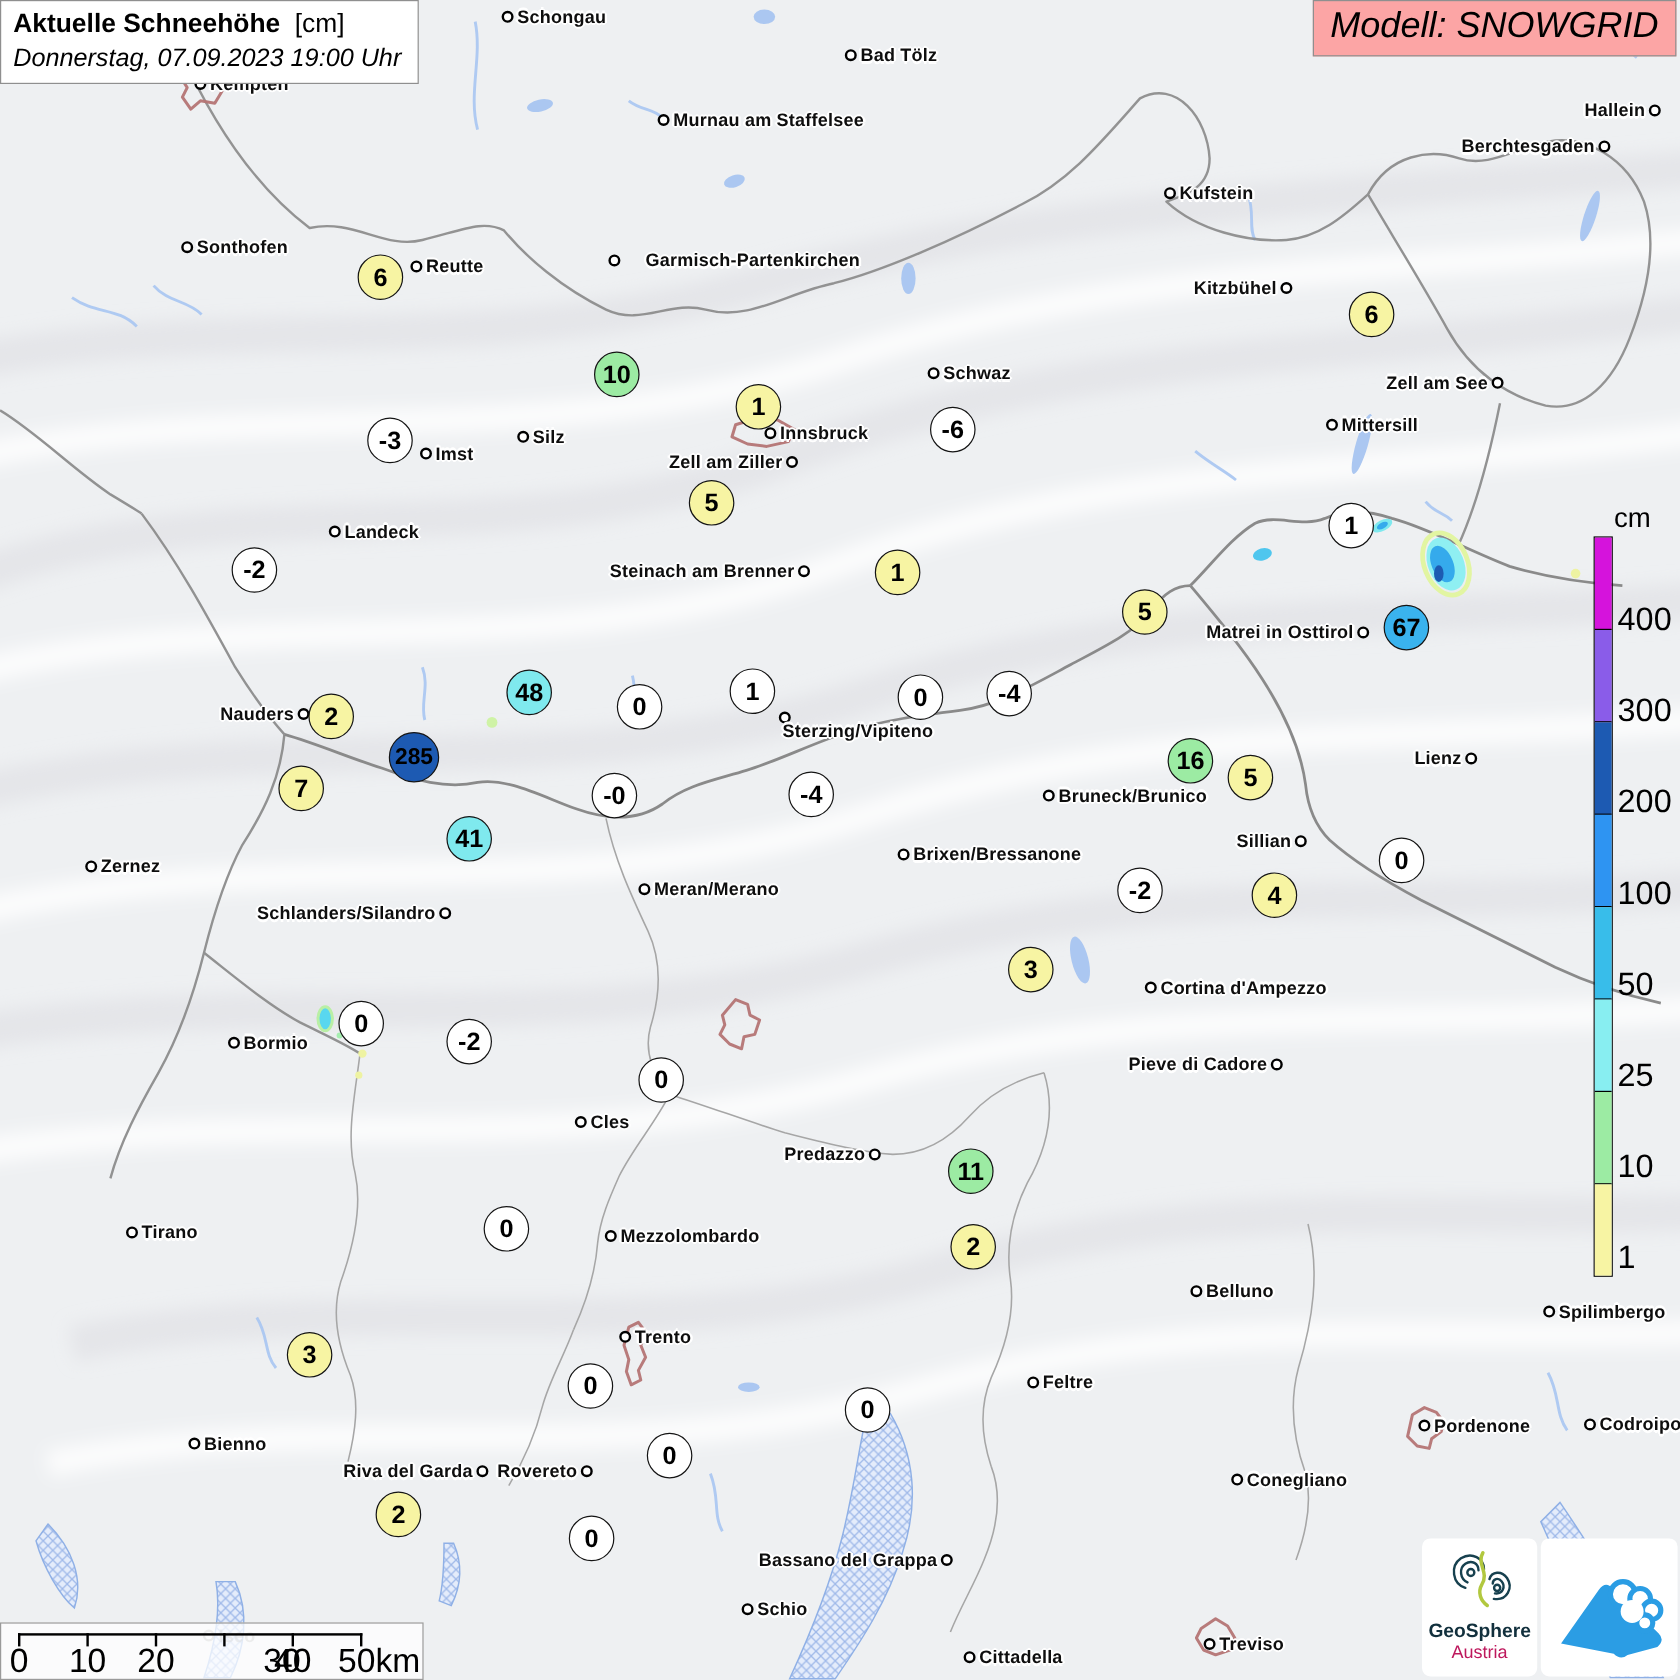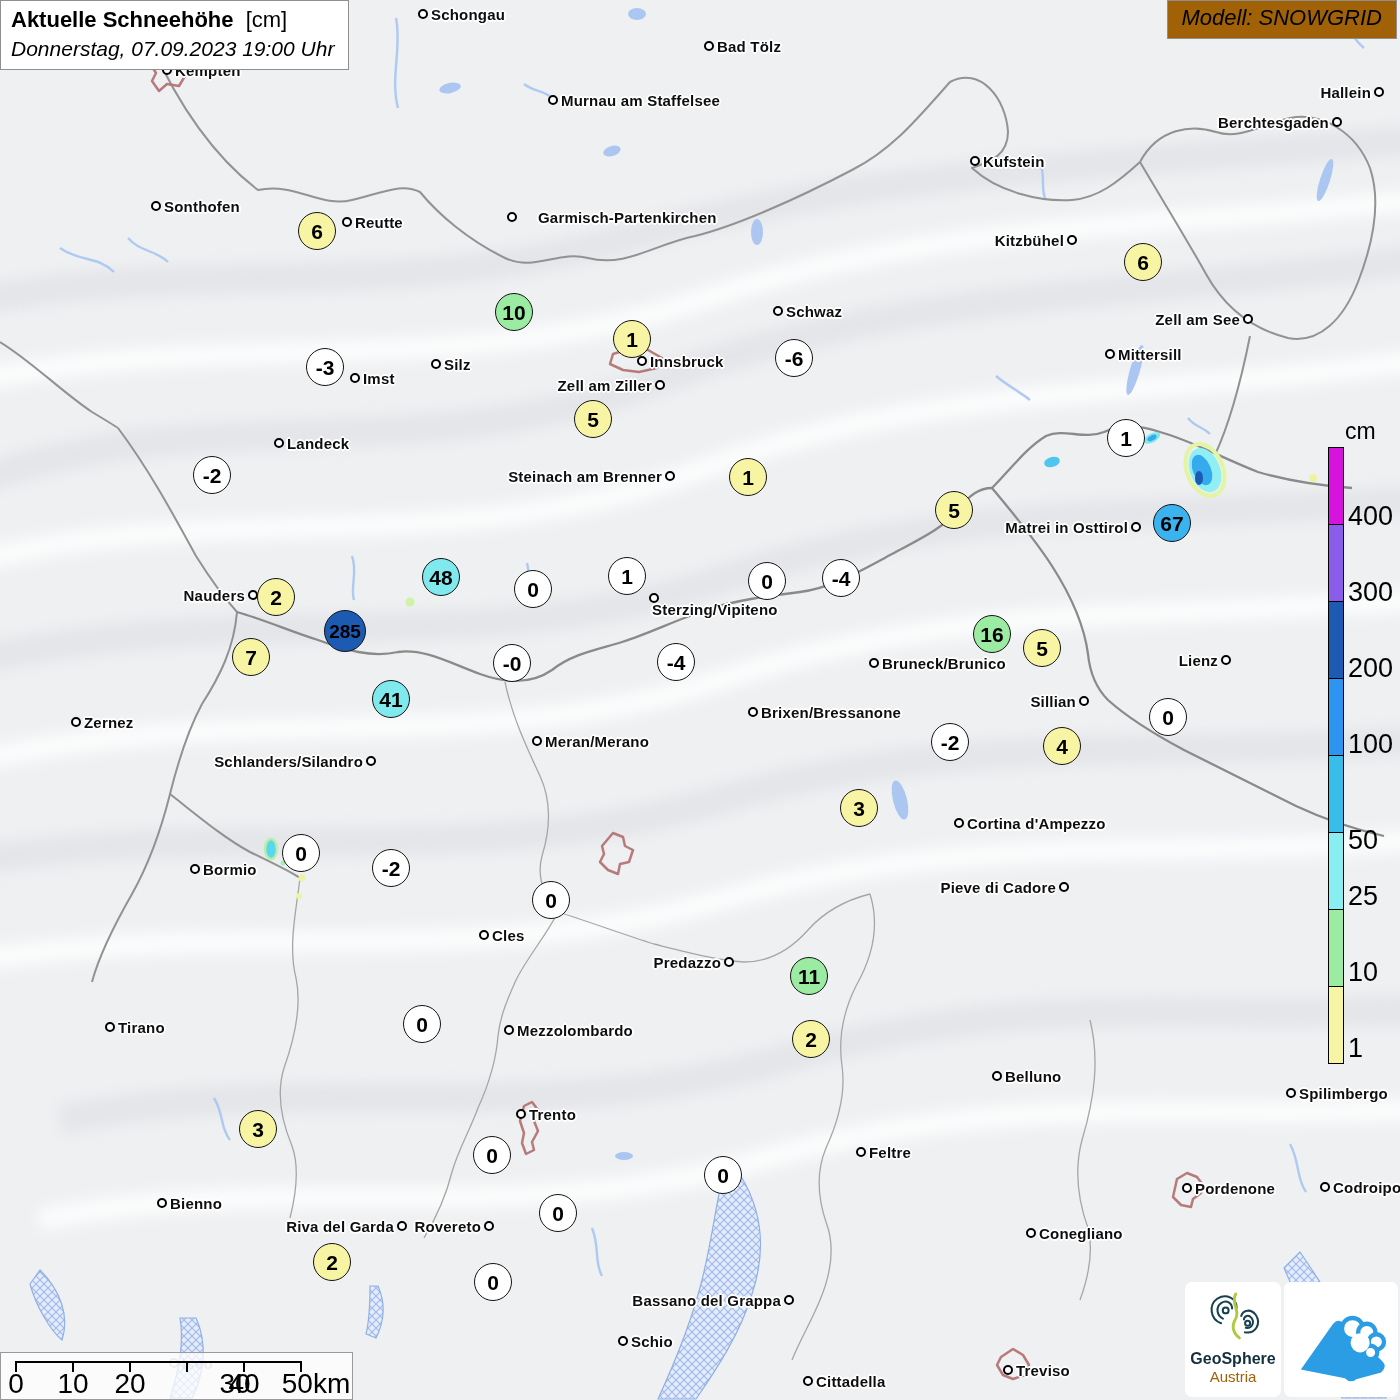--- a/index.html
+++ b/index.html
@@ -20,42 +20,42 @@
   .station{position:absolute;border-radius:50%;border:1.6px solid #141414;
     display:flex;align-items:center;justify-content:center;font-weight:bold;color:#000;
     box-sizing:border-box;white-space:nowrap;line-height:1}
   
   .title-box{position:absolute;left:0;top:0;background:#fff;border:1px solid #8f8f8f;
     padding:5px 14px 7px 10px;line-height:1.3;z-index:30}
   .title-line1{font-size:22px}
   .title-line1 .tb{font-weight:bold}
   .title-line1 .tu{font-weight:normal;margin-left:6px}
   .title-line2{font-size:21px;font-style:italic}
-  .model-box{position:absolute;right:3px;top:0;background:#a16207;border:1px solid #8f8f8f;
-    padding:4px 14px 7px;font-size:22px;font-style:italic;z-index:30}
+  .model-box{position:absolute;right:3px;top:0;background:#fca5a5;border:1px solid #8f8f8f;
+    padding:4px 14px 7px;font-size:30px;font-style:italic;z-index:30}
   
   .legend{position:absolute;left:1328px;top:418px;width:72px;z-index:25}
   .legend-unit{position:absolute;left:17px;top:0;font-size:23px}
   .legend-bar{position:absolute;left:0;top:29px;width:14px;border:1px solid #000}
   .legend-seg{width:14px;height:76px;border-bottom:1px solid #000}
   .legend-seg:last-child{border-bottom:none}
   .legend-label{position:absolute;left:20px;font-size:27px;line-height:26px}
   
   .scalebar{position:absolute;left:0;top:1352px;width:353px;height:48px;
     background:rgba(255,255,255,.74);border:1px solid #9a9a9a;box-sizing:border-box;z-index:40}
   .sb-line{position:absolute;left:14px;top:8px;width:287px;height:2px;background:#000}
   .sb-tick{position:absolute;top:8px;width:2px;height:11px;background:#000}
   .sb-label{position:absolute;top:15px;font-size:28px;transform:translateX(-50%)}
   
   .logos{position:absolute;right:2px;bottom:3px;display:flex;gap:3px;z-index:40}
   .logo-box{background:#fff;border-radius:7px;position:relative;height:115px}
   .logo-box.gs{width:96px;text-align:center;padding-top:4px;box-sizing:border-box}
   .logo-box.blue{width:114px;display:flex;align-items:center;justify-content:center}
   .gs-name{font-weight:bold;font-size:16px;color:#12303d;line-height:1.2;margin-top:1px}
-  .gs-country{font-size:15px;color:#a16207;line-height:1.15}
+  .gs-country{font-size:15px;color:#be185d;line-height:1.15}
 </style>
 </head>
 <body>
 
 <div id="stage">
 
   <svg id="basemap" width="1400" height="1400" viewBox="0 0 1400 1400">
     <defs>
       <filter id="soft" x="-20%" y="-20%" width="140%" height="140%">
         <feGaussianBlur stdDeviation="7"></feGaussianBlur>
@@ -254,21 +254,21 @@
         <span class="cl">Matrei in Osttirol</span>
       </div>
       <div class="city" style="left: 649px; top: 590px;">
         <span class="dot"></span>
         <span class="cl" style="position: relative; top: 11px; left: -10px;">Sterzing/Vipiteno</span>
       </div>
       <div class="city l" style="right: 1142px; top: 587px;">
         <span class="dot"></span>
         <span class="cl">Nauders</span>
       </div>
-      <div class="city l" style="right: 169px; top: 652px; padding-left: 32px;">
+      <div class="city l" style="right: 169px; top: 624px; padding-left: 32px;">
         <span class="dot"></span>
         <span class="cl">Lienz</span>
       </div>
       <div class="city" style="left: 869px; top: 655px;">
         <span class="dot"></span>
         <span class="cl">Bruneck/Brunico</span>
       </div>
       <div class="city l" style="right: 311px; top: 693px;">
         <span class="dot"></span>
         <span class="cl">Sillian</span>
@@ -442,21 +442,21 @@
         <div class="legend-seg" style="background: rgb(46, 148, 242);"></div>
         <div class="legend-seg" style="background: rgb(56, 189, 234);"></div>
         <div class="legend-seg" style="background: rgb(136, 238, 241);"></div>
         <div class="legend-seg" style="background: rgb(156, 235, 163);"></div>
         <div class="legend-seg" style="background: rgb(247, 244, 163);"></div>
       </div>
   <div class="legend-label" style="top: 85px;">400</div>
       <div class="legend-label" style="top: 161px;">300</div>
       <div class="legend-label" style="top: 237px;">200</div>
       <div class="legend-label" style="top: 313px;">100</div>
-      <div class="legend-label" style="top: 409px;">50</div>
+      <div class="legend-label" style="top: 389px;">50</div>
       <div class="legend-label" style="top: 465px;">25</div>
       <div class="legend-label" style="top: 541px;">10</div>
       <div class="legend-label" style="top: 617px;">1</div>
     </div>
 
   <div class="scalebar" id="scalebar">
     <div class="sb-line"></div>
   <div class="sb-tick" style="left: 14px;"></div>
       <div class="sb-label" style="left: 15px;">0</div>
       <div class="sb-tick" style="left: 71px;"></div>

